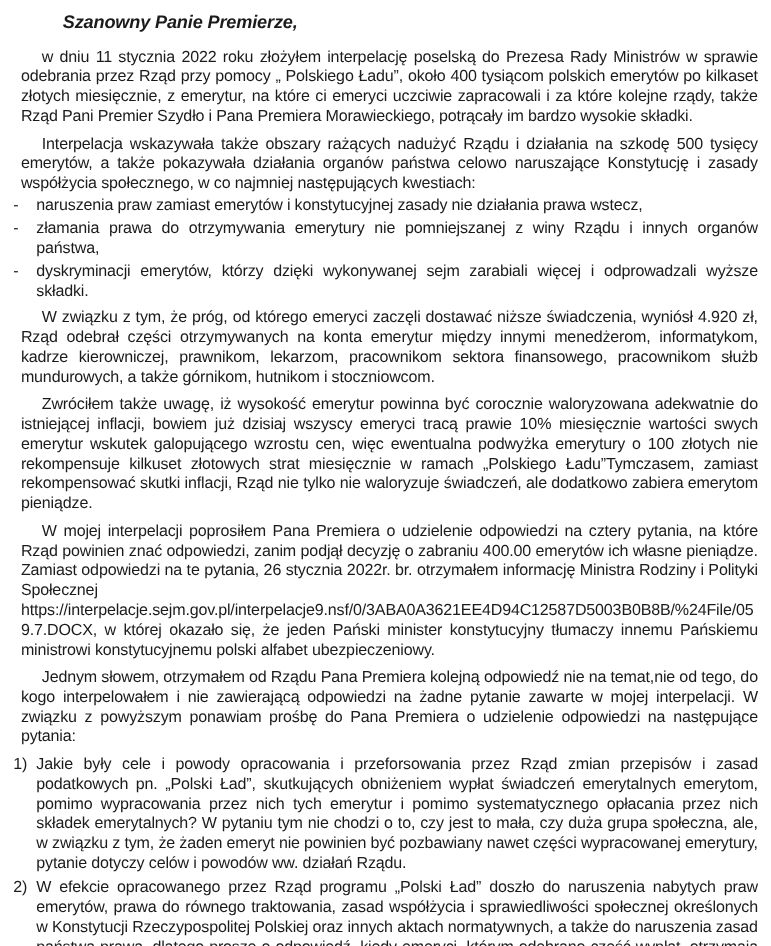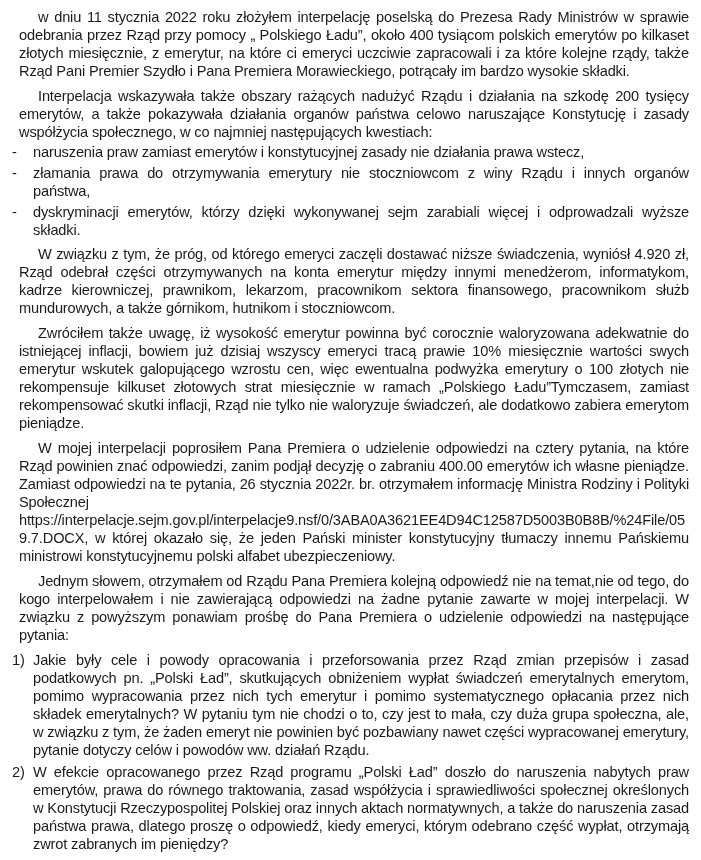--- a/index.html
+++ b/index.html
@@ -49,33 +49,34 @@
     text-align: justify;
     overflow-wrap: anywhere;
   }
   .questions .li { margin-bottom: 4px; }
 </style>
 </head>
 <body>
 
 <div class="page">
 
+  <p class="salutation">Szanowny Panie Premierze,</p>
 
   <p class="para">w dniu 11 stycznia 2022 roku złożyłem interpelację poselską do Prezesa Rady Ministrów w sprawie odebrania przez Rząd przy pomocy „ Polskiego Ładu”, około 400 tysiącom polskich emerytów po kilkaset złotych miesięcznie, z emerytur, na które ci emeryci uczciwie zapracowali i za które kolejne rządy, także Rząd Pani Premier Szydło i Pana Premiera Morawieckiego, potrącały im bardzo wysokie składki.</p>
 
-  <p class="para tight">Interpelacja wskazywała także obszary rażących nadużyć Rządu i działania na szkodę 200 tysięcy emerytów, a także pokazywała działania organów państwa celowo naruszające Konstytucję i zasady współżycia społecznego, w co najmniej następujących kwestiach:</p>
+  <p class="para tight">Interpelacja wskazywała także obszary rażących nadużyć Rządu i działania na szkodę 500 tysięcy emerytów, a także pokazywała działania organów państwa celowo naruszające Konstytucję i zasady współżycia społecznego, w co najmniej następujących kwestiach:</p>
 
   <div class="list">
     <div class="li">
       <span class="marker">-</span>
       <span class="txt">naruszenia praw zamiast emerytów i konstytucyjnej zasady nie działania prawa wstecz,</span>
     </div>
     <div class="li">
       <span class="marker">-</span>
-      <span class="txt">złamania prawa do otrzymywania emerytury nie stoczniowcom z winy Rządu i innych organów państwa,</span>
+      <span class="txt">złamania prawa do otrzymywania emerytury nie pomniejszanej z winy Rządu i innych organów państwa,</span>
     </div>
     <div class="li">
       <span class="marker">-</span>
       <span class="txt">dyskryminacji emerytów, którzy dzięki wykonywanej sejm zarabiali więcej i odprowadzali wyższe składki.</span>
     </div>
   </div>
 
   <p class="para">W związku z tym, że próg, od którego emeryci zaczęli dostawać niższe świadczenia, wyniósł 4.920 zł, Rząd odebrał części otrzymywanych na konta emerytur między innymi menedżerom, informatykom, kadrze kierowniczej, prawnikom, lekarzom, pracownikom sektora finansowego, pracownikom służb mundurowych, a także górnikom, hutnikom i stoczniowcom.</p>
 
   <p class="para">Zwróciłem także uwagę, iż wysokość emerytur powinna być corocznie waloryzowana adekwatnie do istniejącej inflacji, bowiem już dzisiaj wszyscy emeryci tracą prawie 10% miesięcznie wartości swych emerytur wskutek galopującego wzrostu cen, więc ewentualna podwyżka emerytury o 100 złotych nie rekompensuje kilkuset złotowych strat miesięcznie w ramach „Polskiego Ładu”Tymczasem, zamiast rekompensować skutki inflacji, Rząd nie tylko nie waloryzuje świadczeń, ale dodatkowo zabiera emerytom pieniądze.</p>

